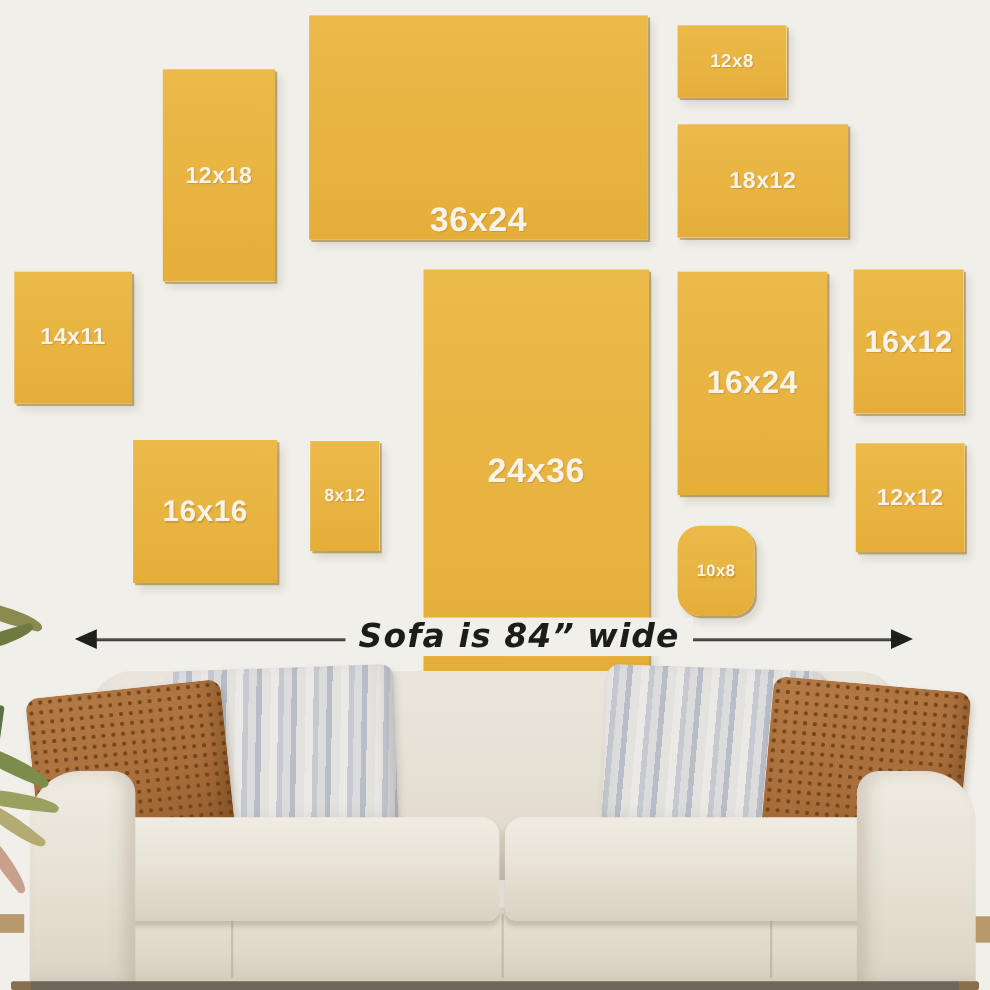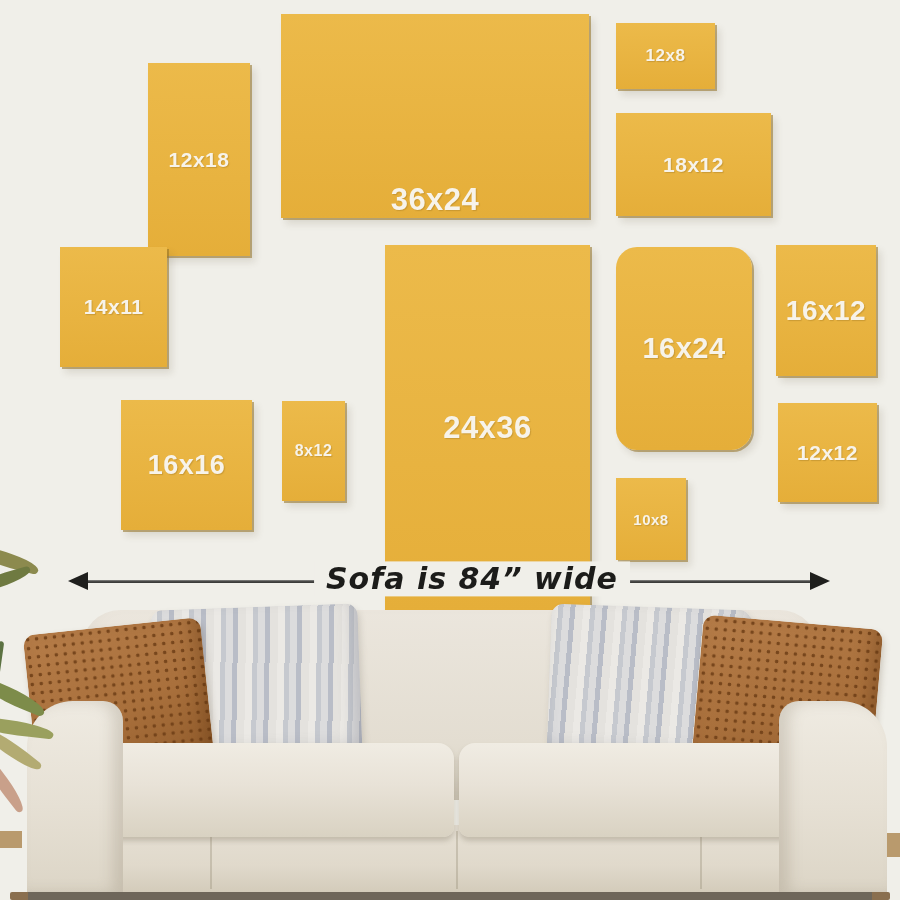--- a/index.html
+++ b/index.html
@@ -18,28 +18,28 @@
   }
   .frame-label{
     color:#f7f3ea;font-weight:bold;letter-spacing:.5px;
     text-shadow:1px 1px 1px rgba(150,110,30,.35);
     user-select:none;
   }
   .f0{left:148px;top:63px;width:102px;height:193px;font-size:21px;}
   .f1{left:281px;top:14px;width:308px;height:204px;font-size:31px;align-items:flex-end;}
   .f2{left:616px;top:23px;width:99px;height:66px;font-size:17px;}
   .f3{left:616px;top:113px;width:155px;height:103px;font-size:21px;}
-  .f4{left:13px;top:247px;width:107px;height:120px;font-size:21px;margin-left:47px;}
+  .f4{left:13px;top:247px;width:107px;height:120px;font-size:21px;}
   .f5{left:148px;top:244px;width:205px;height:136px;font-size:29px;}
   .f6{left:385px;top:245px;width:205px;height:366px;font-size:31px;}
-  .f7{left:616px;top:247px;width:136px;height:203px;font-size:29px;border-radius:21px;}
+  .f7{left:616px;top:247px;width:136px;height:203px;font-size:29px;}
   .f8{left:776px;top:245px;width:100px;height:131px;font-size:28px;}
   .f9{left:121px;top:400px;width:131px;height:130px;font-size:27px;}
   .f10{left:282px;top:401px;width:63px;height:100px;font-size:16px;}
-  .f11{left:616px;top:478px;width:70px;height:82px;font-size:15px;}
+  .f11{left:616px;top:478px;width:70px;height:82px;font-size:15px;border-radius:20px;}
   .f12{left:778px;top:403px;width:99px;height:99px;font-size:21px;}
 
   
   .measure{position:absolute;left:68px;top:562px;width:762px;height:38px;}
   .measure-line{
     position:absolute;left:8px;right:8px;top:18px;height:3px;
     background:linear-gradient(180deg,#8a8a88 0,#3c3c3a 60%);
     border-radius:2px;
   }
   .arrowhead{position:absolute;top:10px;width:0;height:0;

